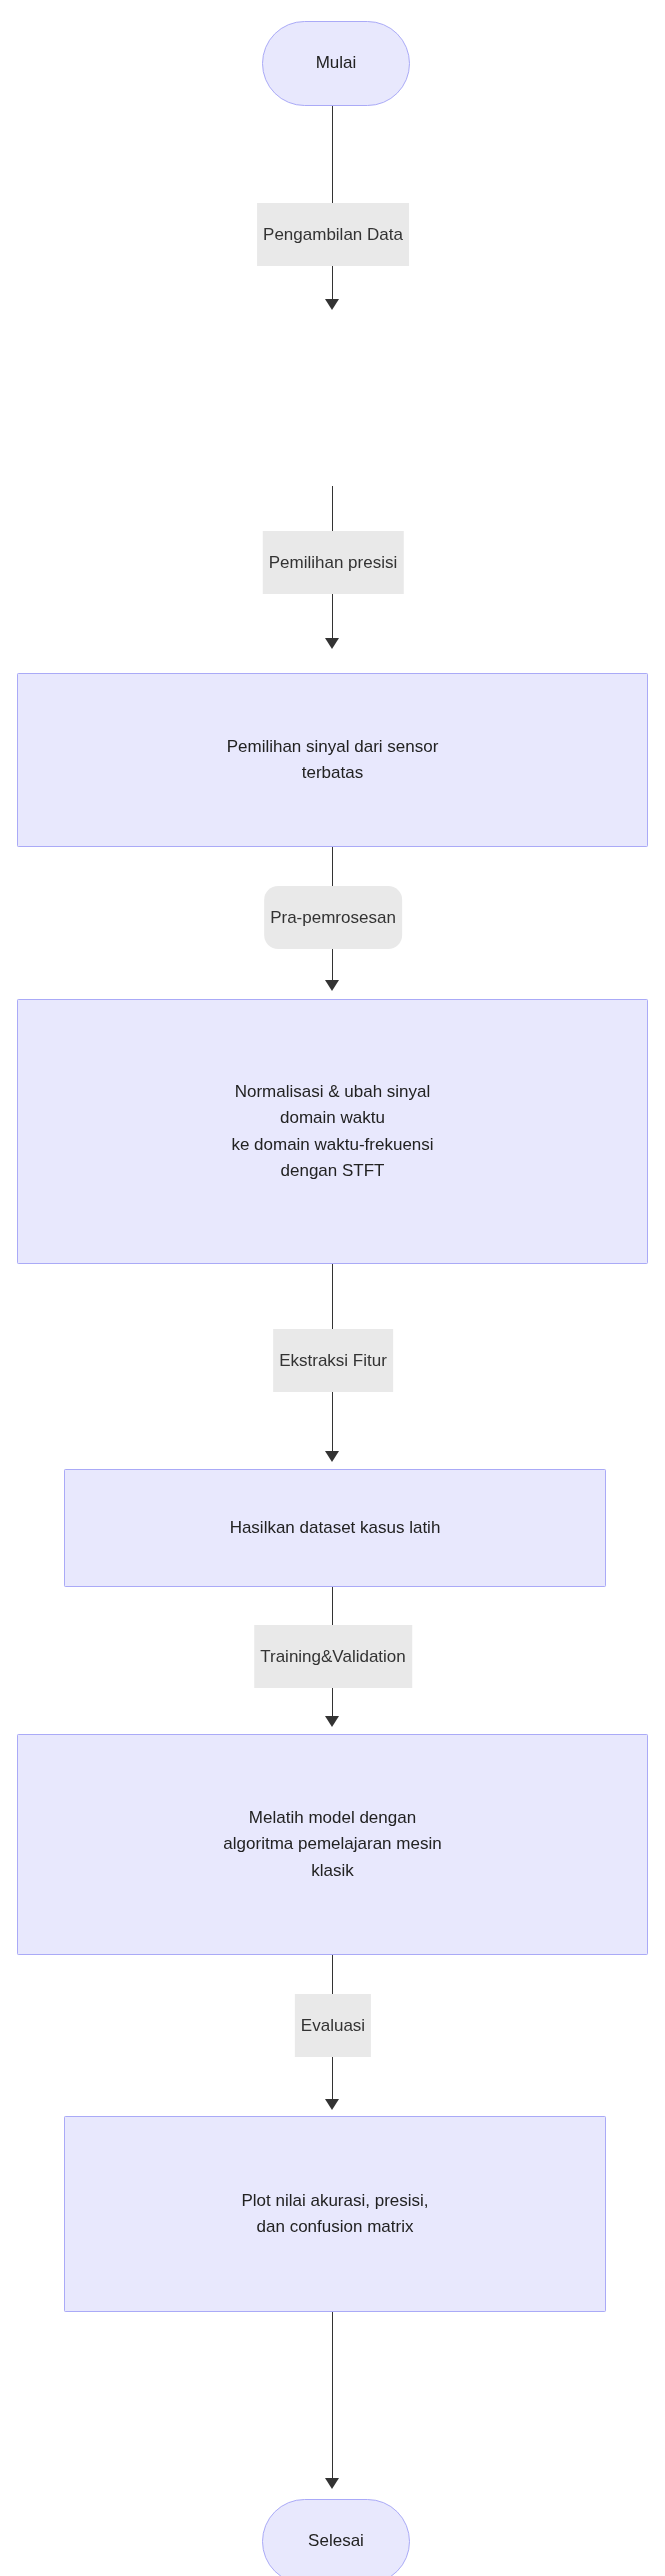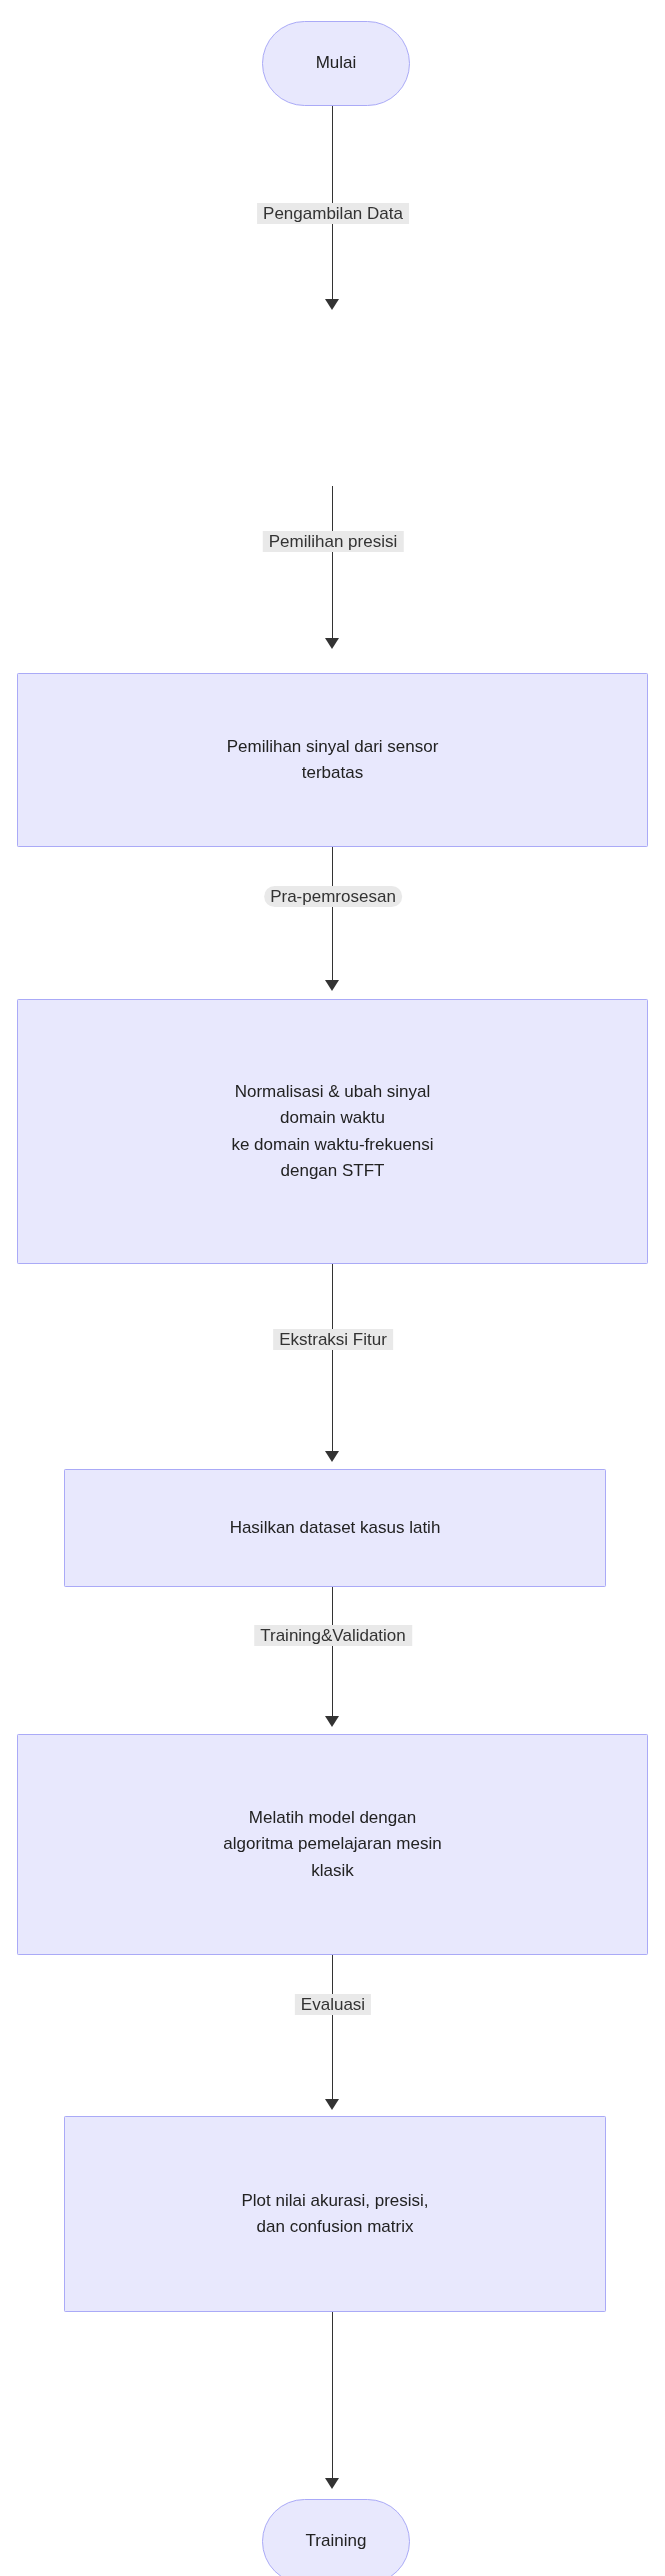--- a/index.html
+++ b/index.html
@@ -65,21 +65,21 @@
     z-index: 1;
   }
 
   
   .edge-label {
     position: absolute;
     background: #e9e9e9;
     color: #333333;
     font-size: 17px;
     line-height: 1.25;
-    padding: 0 6px;
+    padding: 21px 6px;
     white-space: nowrap;
     transform: translateX(-50%);
     z-index: 3;
     box-sizing: border-box;
     text-align: center;
   }
 </style>
 </head>
 <body>
 
@@ -138,17 +138,17 @@
 
   <div class="node process" style="left:64px; top:2110px; width:542px; height:196px;">
     <span class="node-label">Plot nilai akurasi, presisi,
 dan confusion matrix</span>
   </div>
 
   <div class="edge-line" style="left:332px; top:2288px; height:191px;"></div>
   <div class="edge-arrow" style="left:325px; top:2478px;"></div>
 
   <div class="node terminal" style="left:262px; top:2493px; width:148px; height:85px;">
-    <span class="node-label">Training</span>
+    <span class="node-label">Selesai</span>
   </div>
 
 </div>
 
 
 </body></html>

